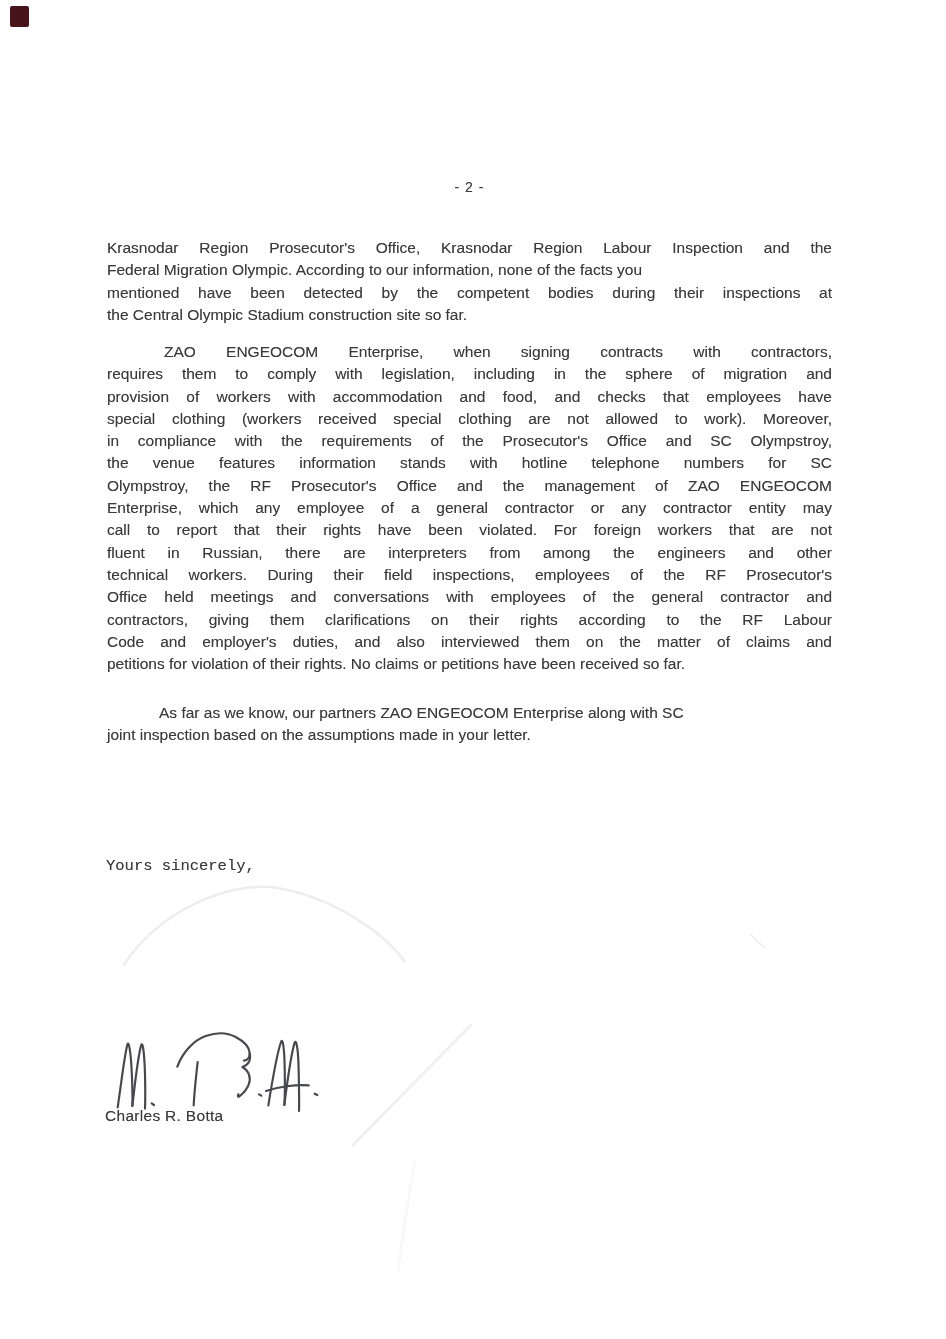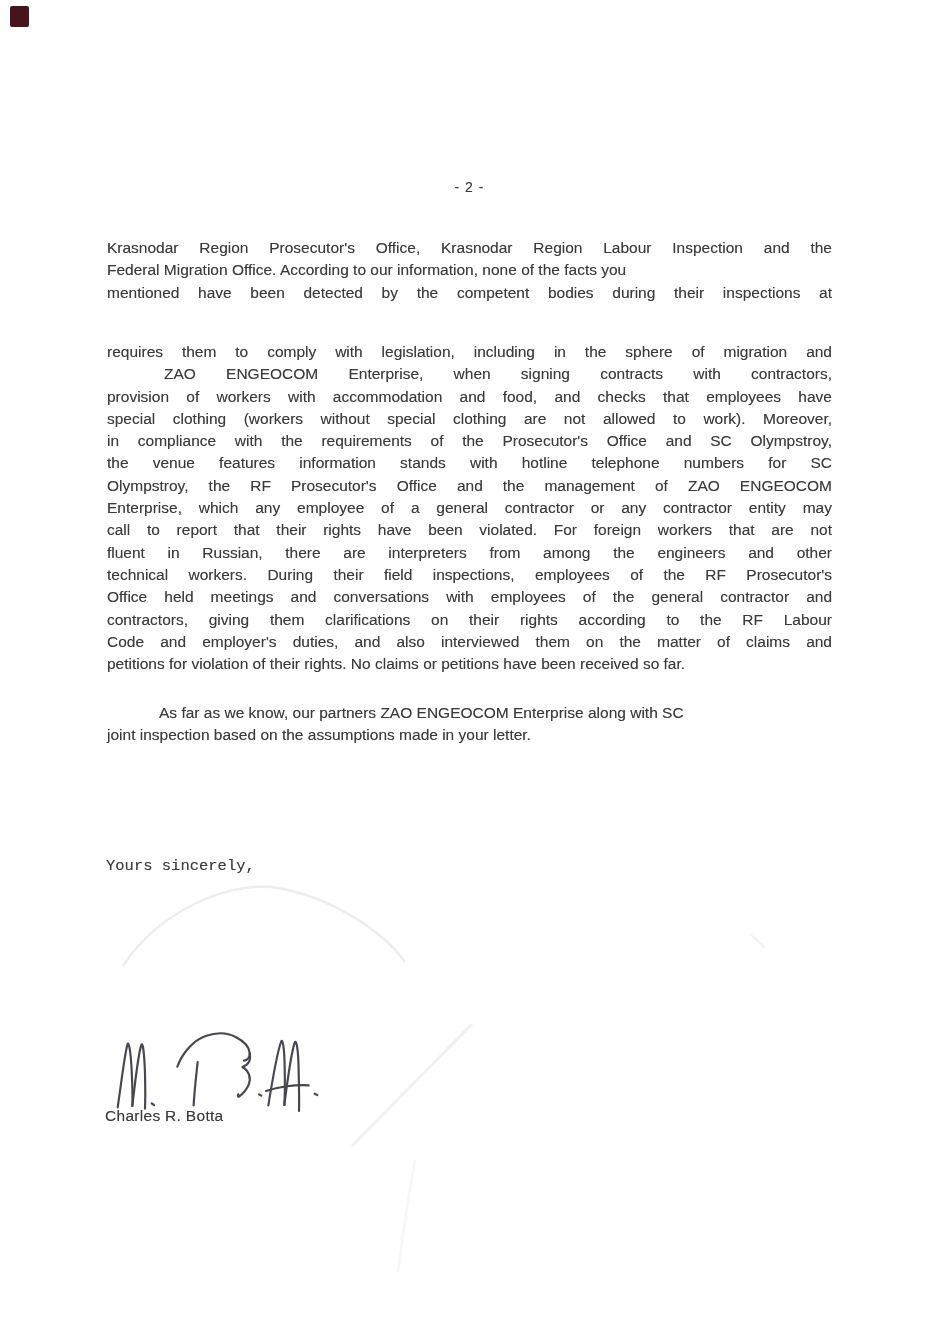--- a/index.html
+++ b/index.html
@@ -50,29 +50,30 @@
     <path d="M123 966 C158 912 228 880 278 888 C330 897 382 930 405 962" fill="none" stroke="#dedede" stroke-width="2.5" opacity="0.55"></path>
     <path d="M352 1146 L472 1024" fill="none" stroke="#ececec" stroke-width="3" opacity="0.8"></path>
     <path d="M750 934 L765 948" fill="none" stroke="#e6e6e6" stroke-width="2" opacity="0.6"></path>
     <path d="M415 1160 C408 1200 402 1240 398 1272" fill="none" stroke="#f0f0f0" stroke-width="2.5" opacity="0.5"></path>
   </svg>
 
   <div class="pagenum txt">- 2 -</div>
 
   <div class="block txt" style="top:237px">
       <div class="ln just">Krasnodar Region Prosecutor's Office, Krasnodar Region Labour Inspection and the</div>
-      <div class="ln">Federal Migration Office. According to our information, none of the facts you</div>
+      <div class="ln">Federal Migration Olympic. According to our information, none of the facts you</div>
       <div class="ln just">mentioned have been detected by the competent bodies during their inspections at</div>
+      <div class="ln">the Central Olympic Stadium construction site so far.</div>
     </div>
 
   <div class="block txt" style="top:341px">
+      <div class="ln just" style="padding-left: 57px;">ZAO ENGEOCOM Enterprise, when signing contracts with contractors,</div>
       <div class="ln just">requires them to comply with legislation, including in the sphere of migration and</div>
-      <div class="ln just" style="padding-left: 57px;">ZAO ENGEOCOM Enterprise, when signing contracts with contractors,</div>
       <div class="ln just">provision of workers with accommodation and food, and checks that employees have</div>
-      <div class="ln just">special clothing (workers without special clothing are not allowed to work). Moreover,</div>
+      <div class="ln just">special clothing (workers received special clothing are not allowed to work). Moreover,</div>
       <div class="ln just">in compliance with the requirements of the Prosecutor's Office and SC Olympstroy,</div>
       <div class="ln just">the venue features information stands with hotline telephone numbers for SC</div>
       <div class="ln just">Olympstroy, the RF Prosecutor's Office and the management of ZAO ENGEOCOM</div>
       <div class="ln just">Enterprise, which any employee of a general contractor or any contractor entity may</div>
       <div class="ln just">call to report that their rights have been violated. For foreign workers that are not</div>
       <div class="ln just">fluent in Russian, there are interpreters from among the engineers and other</div>
       <div class="ln just">technical workers. During their field inspections, employees of the RF Prosecutor's</div>
       <div class="ln just">Office held meetings and conversations with employees of the general contractor and</div>
       <div class="ln just">contractors, giving them clarifications on their rights according to the RF Labour</div>
       <div class="ln just">Code and employer's duties, and also interviewed them on the matter of claims and</div>

